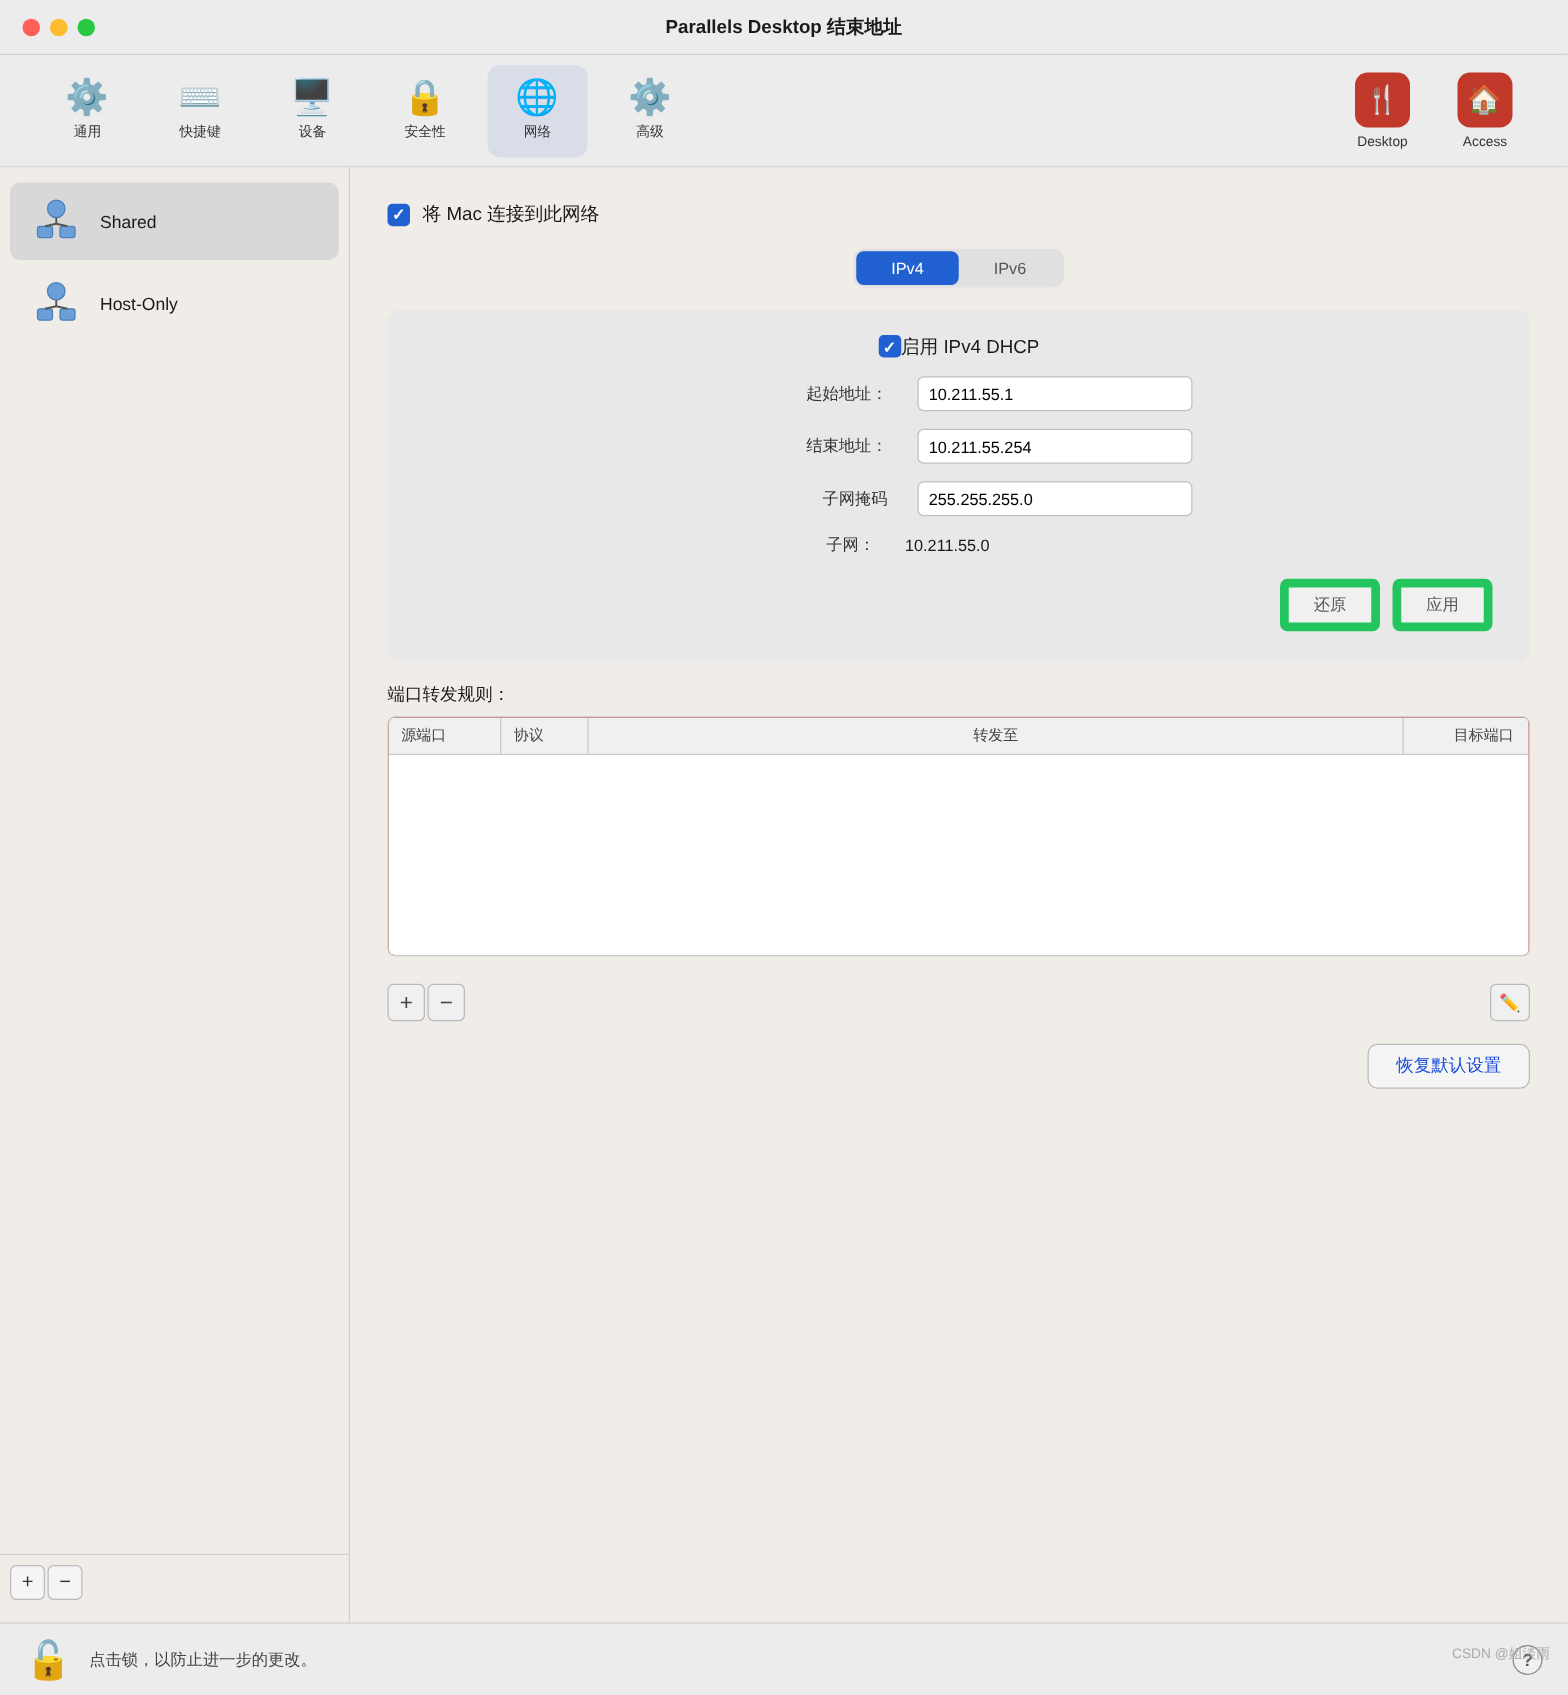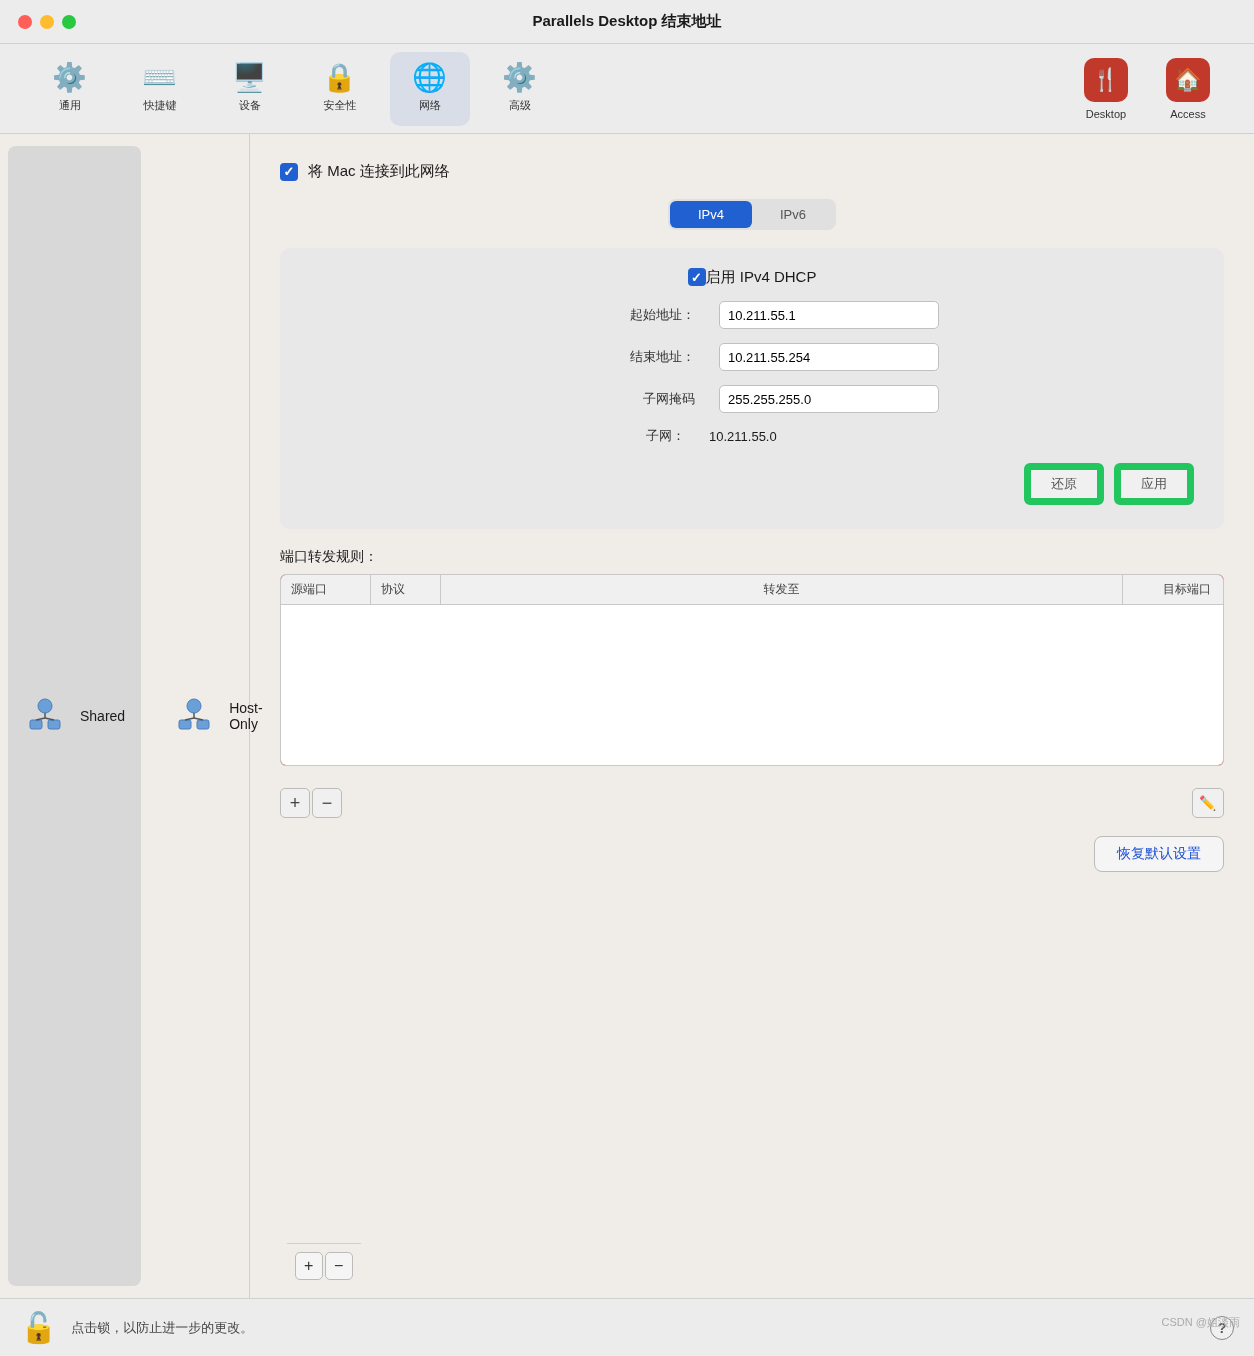--- a/index.html
+++ b/index.html
@@ -115,25 +115,25 @@
 
     
     .main-content {
       display: flex;
       flex: 1;
       background: #f0ece8;
     }
 
     
     .sidebar {
-      width: 250px;
+      width: 280px;
       background: #f0ece8;
       border-right: 1px solid #d0d0d0;
       display: flex;
-      flex-direction: row;
+      flex-direction: column;
       padding: 10px 0;
     }
     .sidebar-item {
       display: flex;
       align-items: center;
       padding: 10px 16px;
       gap: 14px;
       cursor: pointer;
       border-radius: 8px;
       margin: 2px 8px;

